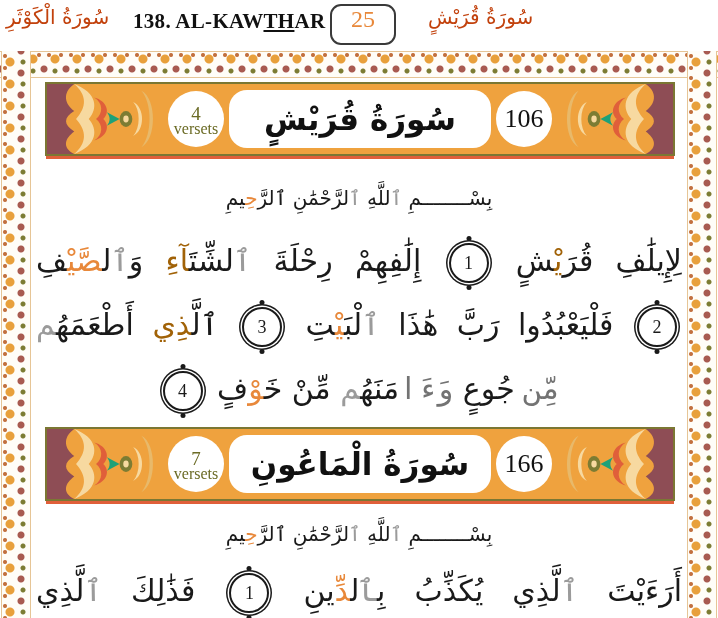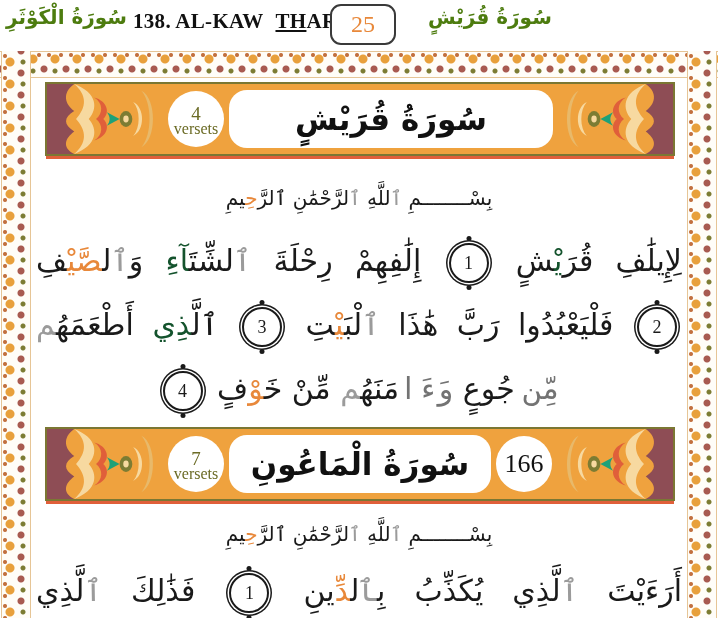--- a/index.html
+++ b/index.html
@@ -1,26 +1,26 @@
 <!DOCTYPE html>
 <html><head>
 <meta charset="utf-8">
 <style>
   html,body{margin:0;padding:0;background:#fff;}
   .page{position:relative;width:718px;height:618px;background:#ffffff;overflow:hidden;
         font-family:"Liberation Serif",serif;}
 
   
-  .h-arabic{position:absolute;font-family:"DejaVu Sans",sans-serif;font-weight:bold;
-            font-size:20px;color:#4d7c0f;direction:rtl;white-space:nowrap;}
+  .h-arabic{position:absolute;font-family:"DejaVu Sans",sans-serif;font-weight:normal;
+            font-size:20px;color:#c2410c;direction:rtl;white-space:nowrap;}
   .h-title{position:absolute;font-family:"Liberation Serif",serif;font-weight:bold;
            font-size:21px;color:#111;white-space:nowrap;letter-spacing:.3px;}
-  .h-underline{text-decoration:underline;margin-left:12px;}
+  .h-underline{text-decoration:underline;}
   .page-badge{position:absolute;left:330px;top:4px;width:62px;height:37px;
-              border:2px solid #3a3a3a;border-radius:11px;display:flex;align-items:center;
+              border:2px solid #3a3a3a;border-radius:11px;display:flex;align-items:flex-start;
               justify-content:center;font-size:24px;color:#e8883a;background:#fff;}
 
   
   .strip{position:absolute;background-color:#fffdf8;}
   .strip-h{left:0;top:51px;width:718px;height:25px;
     background-image:
       radial-gradient(circle at 11px 7px,  #e8a03c 4px, transparent 5px),
       radial-gradient(circle at 0px  17px, #a85a50 3px, transparent 4px),
       radial-gradient(circle at 22px 17px, #a85a50 3px, transparent 4px),
       radial-gradient(circle at 11px 19px, #7c7c33 2px, transparent 3px),
@@ -56,21 +56,21 @@
   .title-ar{font-family:"DejaVu Sans",sans-serif;font-size:31px;font-weight:bold;color:#111;
             direction:rtl;white-space:nowrap;}
 
   
   .ayah{position:absolute;left:36px;width:646px;direction:rtl;unicode-bidi:isolate;
         font-family:"DejaVu Sans",sans-serif;color:#1a1a1a;}
   .just{text-align:justify;text-align-last:justify;}
   .cent{text-align:center;text-align-last:center;}
   .bism{font-size:20px;line-height:56px;height:56px;}
   .line{font-size:30px;line-height:62px;height:62px;}
-  .c-k{color:#1a1a1a;} .c-r{color:#14532d;} .c-g{color:#737373;font-family:Liberation Mono, monospace;}
+  .c-k{color:#1a1a1a;} .c-r{color:#a16207;} .c-g{color:#737373;font-family:Liberation Mono, monospace;}
   .c-o{color:#e8883a;} .c-y{color:#9b9b9b;}
 
   .medallion{display:inline-flex;align-items:center;justify-content:center;
              width:36px;height:36px;margin:0 5px;position:relative;vertical-align:middle;
              border:2px solid #1a1a1a;border-radius:50%;background:#fff;
              box-shadow:0 0 0 1.5px #fff,0 0 0 3px #1a1a1a;}
   .medallion::before,.medallion::after{content:"";position:absolute;left:50%;
              transform:translateX(-50%);width:5px;height:5px;background:#1a1a1a;border-radius:50%;}
   .medallion::before{top:-9px;} .medallion::after{bottom:-9px;}
   .medallion-n{font-family:"Liberation Serif",serif;font-size:18px;color:#1a1a1a;direction:ltr;}
@@ -106,20 +106,23 @@
       <circle cx="87" cy="31" r="3" fill="#f7d9a0"></circle>
       <path d="M95 16 C108 21 108 41 95 46 C103 39 103 23 95 16 Z" fill="#f7d9a0"></path>
       <path d="M104 6 C121 13 121 49 104 56 C116 45 116 17 104 6 Z" fill="#e8b96a"></path>
     </svg>
     <div class="circle">
       <span class="versets-n">4</span>
       <span class="versets-l">versets</span>
     </div>
     <div class="title-panel">
       <span class="title-ar">سُورَةُ قُرَيْشٍ</span>
+    </div>
+    <div class="circle">
+      <span class="surah-num">106</span>
     </div>
     <svg class="orn flip" viewBox="0 0 130 62" preserveAspectRatio="none">
       <rect width="130" height="62" fill="#efa23e"></rect>
       <path d="M0 0 H30 C16 8 20 18 30 24 C18 30 18 36 30 42 C20 48 16 56 30 62 H0 Z" fill="#8e4d55"></path>
       <path d="M30 0 C44 10 44 20 32 31 C44 42 44 52 30 62 C56 54 56 40 46 31 C56 22 56 8 30 0 Z" fill="#f7d9a0"></path>
       <path d="M52 12 C62 17 62 26 54 31 C62 36 62 45 52 50 C66 47 70 37 62 31 C70 25 66 15 52 12 Z" fill="#e05f3a"></path>
       <path d="M66 25 L80 31 L66 37 C70 33 70 29 66 25 Z" fill="#1fa178"></path>
       <circle cx="87" cy="31" r="7" fill="#7c7c33"></circle>
       <circle cx="87" cy="31" r="3" fill="#f7d9a0"></circle>
       <path d="M95 16 C108 21 108 41 95 46 C103 39 103 23 95 16 Z" fill="#f7d9a0"></path>

